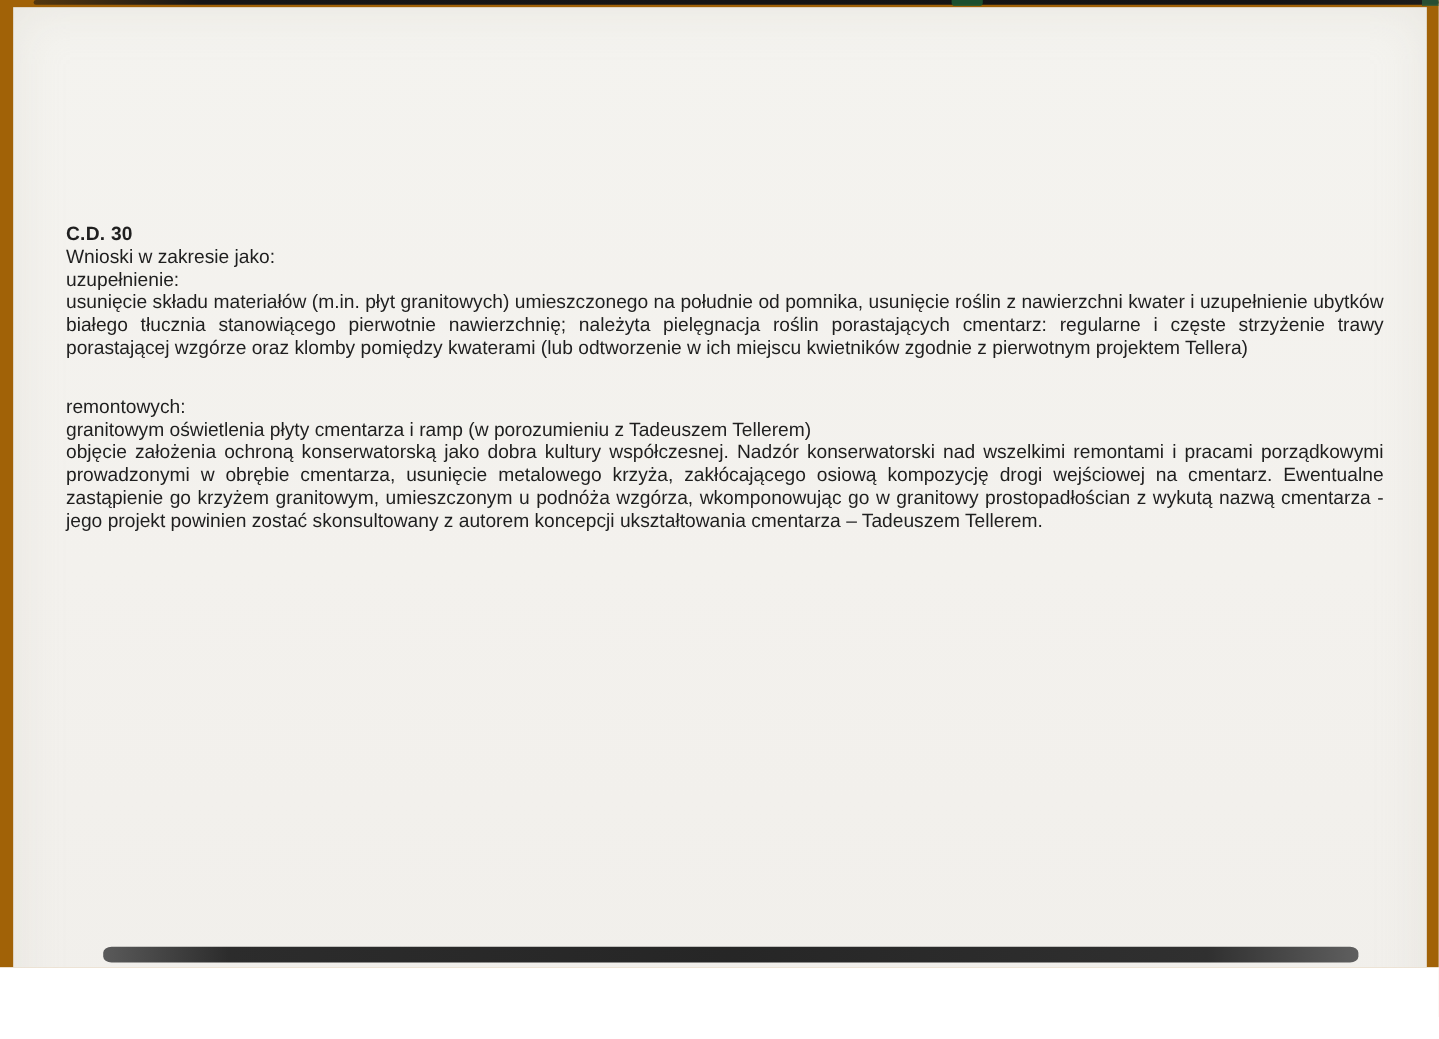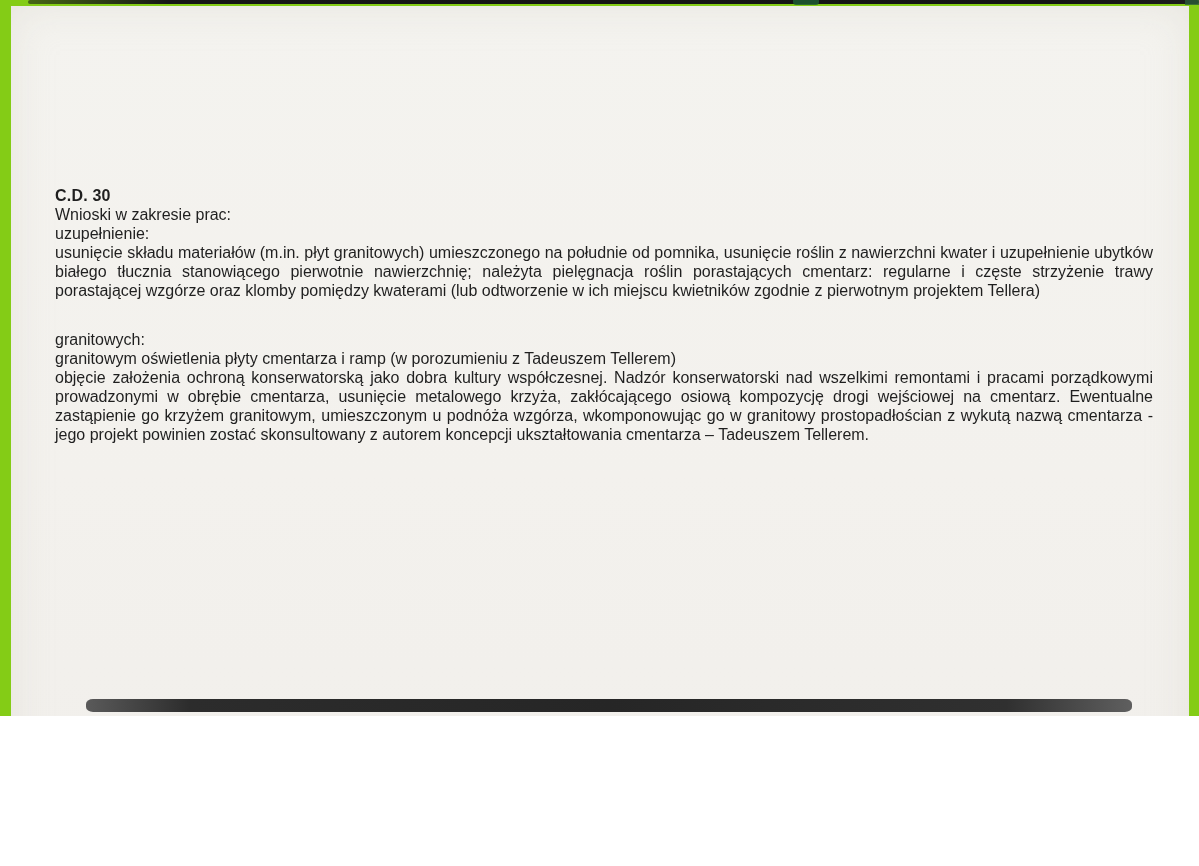--- a/index.html
+++ b/index.html
@@ -4,22 +4,22 @@
 <style>
   * { margin: 0; padding: 0; box-sizing: border-box; }
   html, body {
     width: 1199px; height: 866px;
     background: #ffffff;
     overflow: hidden;
     font-family: "Liberation Sans", sans-serif;
   }
   .scan {
     position: relative;
-    width: 1199px; height: 716px;
-    background: #84cc16;
+    width: 1199px; height: 806px;
+    background: #a16207;
     overflow: hidden;
   }
   
   .paper {
     position: absolute;
     left: 11px; top: 6px;
     width: 1178px; height: 852px;
     background: linear-gradient(180deg, #f4f3ef 0%, #f3f1ed 55%, #f1efeb 100%);
     box-shadow: inset 0 0 40px rgba(210,205,195,0.35);
   }
@@ -80,24 +80,24 @@
 
   <div class="edge-top"></div>
   <div class="artifact-green"></div>
   <div class="artifact-green-right"></div>
   <div class="edge-bottom"></div>
 
   <div class="textblock">
 
     <div class="doc-heading">C.D. 30</div>
 
-    <div class="intro">Wnioski w zakresie prac:</div>
+    <div class="intro">Wnioski w zakresie jako:</div>
 
     <div class="label">uzupełnienie:</div>
     <p class="body">usunięcie składu materiałów (m.in. płyt granitowych) umieszczonego na południe od pomnika, usunięcie roślin z nawierzchni kwater i uzupełnienie ubytków białego tłucznia stanowiącego pierwotnie nawierzchnię; należyta pielęgnacja roślin porastających cmentarz: regularne i częste strzyżenie trawy porastającej wzgórze oraz klomby pomiędzy kwaterami (lub odtworzenie w ich miejscu kwietników zgodnie z pierwotnym projektem Tellera)</p>
 
-    <div class="label gapped">granitowych:</div>
+    <div class="label gapped">remontowych:</div>
     <p class="body">granitowym oświetlenia płyty cmentarza i ramp (w porozumieniu z Tadeuszem Tellerem)</p>
 
     <p class="body">objęcie założenia ochroną konserwatorską jako dobra kultury współczesnej. Nadzór konserwatorski nad wszelkimi remontami i pracami porządkowymi prowadzonymi w obrębie cmentarza, usunięcie metalowego krzyża, zakłócającego osiową kompozycję drogi wejściowej na cmentarz. Ewentualne zastąpienie go krzyżem granitowym, umieszczonym u podnóża wzgórza, wkomponowując go w granitowy prostopadłościan z wykutą nazwą cmentarza - jego projekt powinien zostać skonsultowany z autorem koncepcji ukształtowania cmentarza – Tadeuszem Tellerem.</p>
 
   </div>
 </div>
 
 </body></html>

